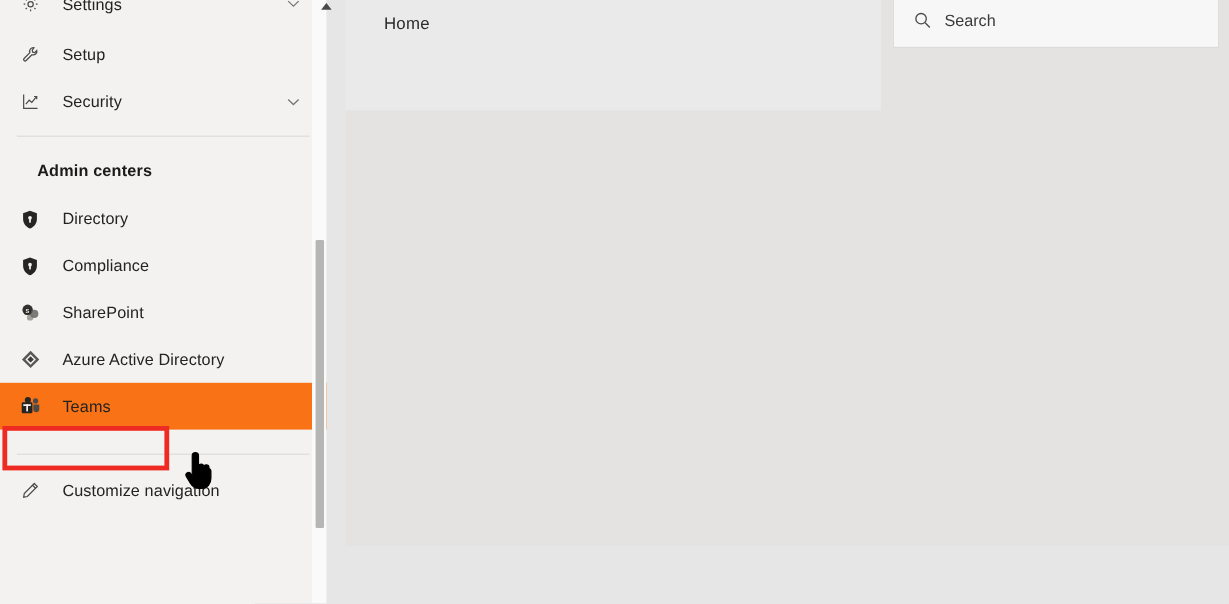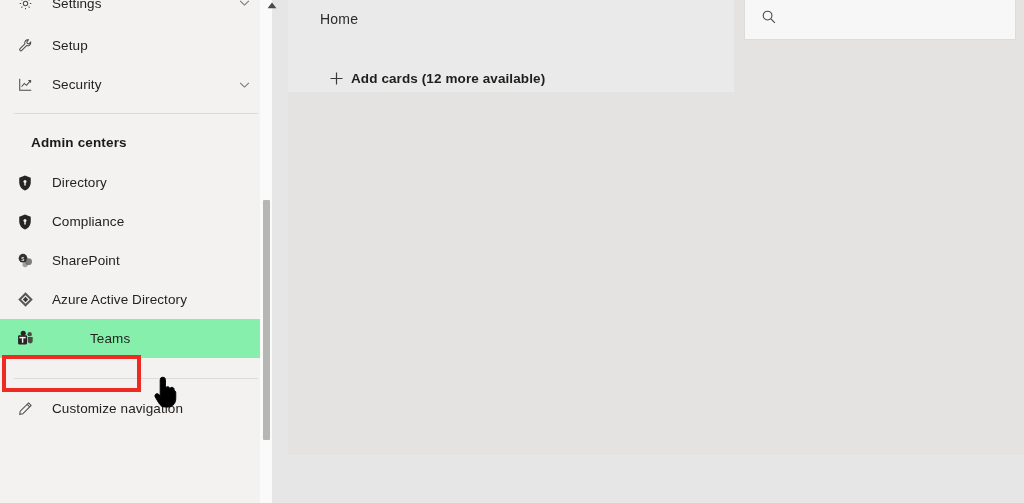--- a/index.html
+++ b/index.html
@@ -38,21 +38,21 @@
     color: #242322;
     letter-spacing: .1px;
     white-space: nowrap;
   }
   .nav-item .chev {
     position: absolute; right: 22px; top: 50%;
     transform: translateY(-50%);
     color: #77756f;
     display: flex; align-items: center;
   }
-  .nav-item.hovered { background: #86efac; width: 316px; gap: 38px; }
+  .nav-item.hovered { background: #f97316; width: 316px; }
 
   .section-head {
     font-size: 13.5px;
     font-weight: bold;
     color: #1b1a19;
     padding-left: 31px;
     letter-spacing: .15px;
   }
   .divider {
     height: 1px;
@@ -284,36 +284,29 @@
         <path d="M5 0.6 9.4 6.2H0.6z"></path>
       </svg>
   </div>
 
   <div id="main">
 
     <div id="top-panel"></div>
 
     <div id="page-title">Home</div>
 
-    <div id="add-cards">
-      <span class="plus">
-        <svg width="15" height="15" viewBox="0 0 16 16" stroke="currentColor" stroke-width="1.25">
-            <path d="M8 1.6v12.8M1.6 8h12.8"></path>
-          </svg>
-      </span>
-      <span class="txt">Add cards (12 more available)</span>
-    </div>
 
     <div id="search-box">
       <span class="sico">
         <svg width="16" height="16" viewBox="0 0 18 18" fill="none" stroke="currentColor" stroke-width="1.25">
           <circle cx="7.4" cy="7.4" r="4.9"></circle>
           <path d="M11.2 11.2 15.6 15.6"></path>
         </svg>
       </span>
+      <input id="search-input" type="text" placeholder="Search" style="">
     </div>
   </div>
 
   <div id="highlight-box"></div>
 
   <div id="cursor">
     <svg width="26" height="38" viewBox="0 0 26 38">
       <path d="M8.2 17.5V5.8a2.6 2.6 0 0 1 5.2 0v8.6
                c.3-1 1.1-1.7 2.2-1.7 1.2 0 2.1.9 2.2 2
                .35-.85 1.1-1.4 2.1-1.4 1.25 0 2.25 1 2.25 2.3v.9

